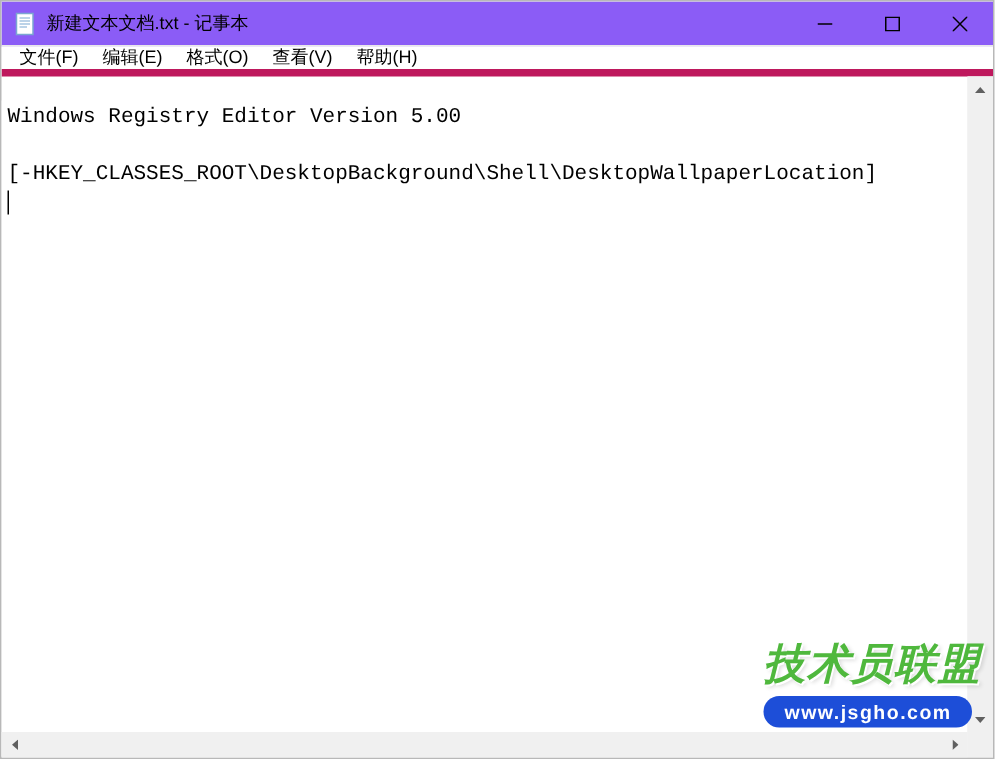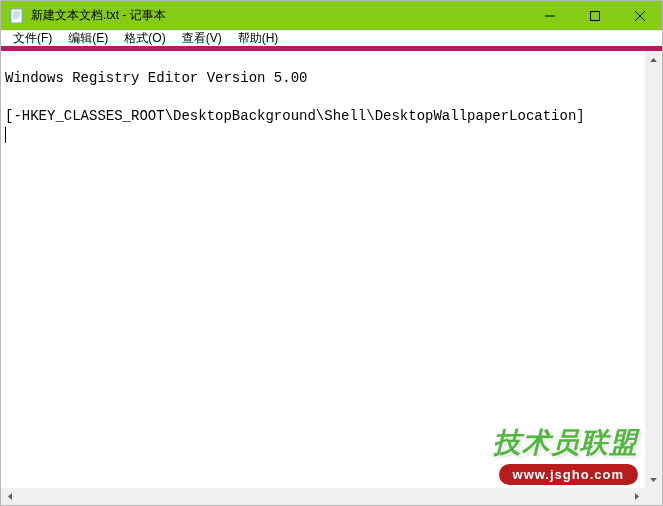--- a/index.html
+++ b/index.html
@@ -12,21 +12,21 @@
       height: 506px;
       background: #fff;
       font-family: "Microsoft YaHei", "SimSun", sans-serif;
       font-size: 12px;
       position: relative;
       overflow: hidden;
       border: 1px solid #b8b8b8;
     }
     .titlebar {
       height: 30px;
-      background: #84cc16;
+      background: #8b5cf6;
       display: flex;
       align-items: center;
       border-bottom: 1px solid #e8e8e8;
     }
     .titlebar-icon {
       width: 16px;
       height: 16px;
       margin-left: 8px;
       margin-right: 6px;
       display: flex;
@@ -130,36 +130,36 @@
     .scroll-corner {
       position: absolute;
       right: 0;
       bottom: 0;
       width: 17px;
       height: 17px;
       background: #f0f0f0;
     }
     .watermark {
       position: absolute;
-      right: 24px;
+      right: 8px;
       bottom: 20px;
-      text-align: right;
+      text-align: left;
       pointer-events: none;
     }
     .watermark-main {
       font-size: 28px;
       font-weight: bold;
       font-style: italic;
       color: #4fb83d;
       text-shadow: 1px 1px 0 #fff, 2px 2px 3px rgba(0,0,0,0.15);
       letter-spacing: 1px;
     }
     .watermark-sub {
       display: inline-block;
-      background: #b91c1c;
+      background: #1d4ed8;
       color: #fff;
       font-size: 13px;
       font-weight: bold;
       padding: 3px 14px;
       border-radius: 12px;
       margin-top: 2px;
       letter-spacing: 1px;
     }
   </style>
 </head>

